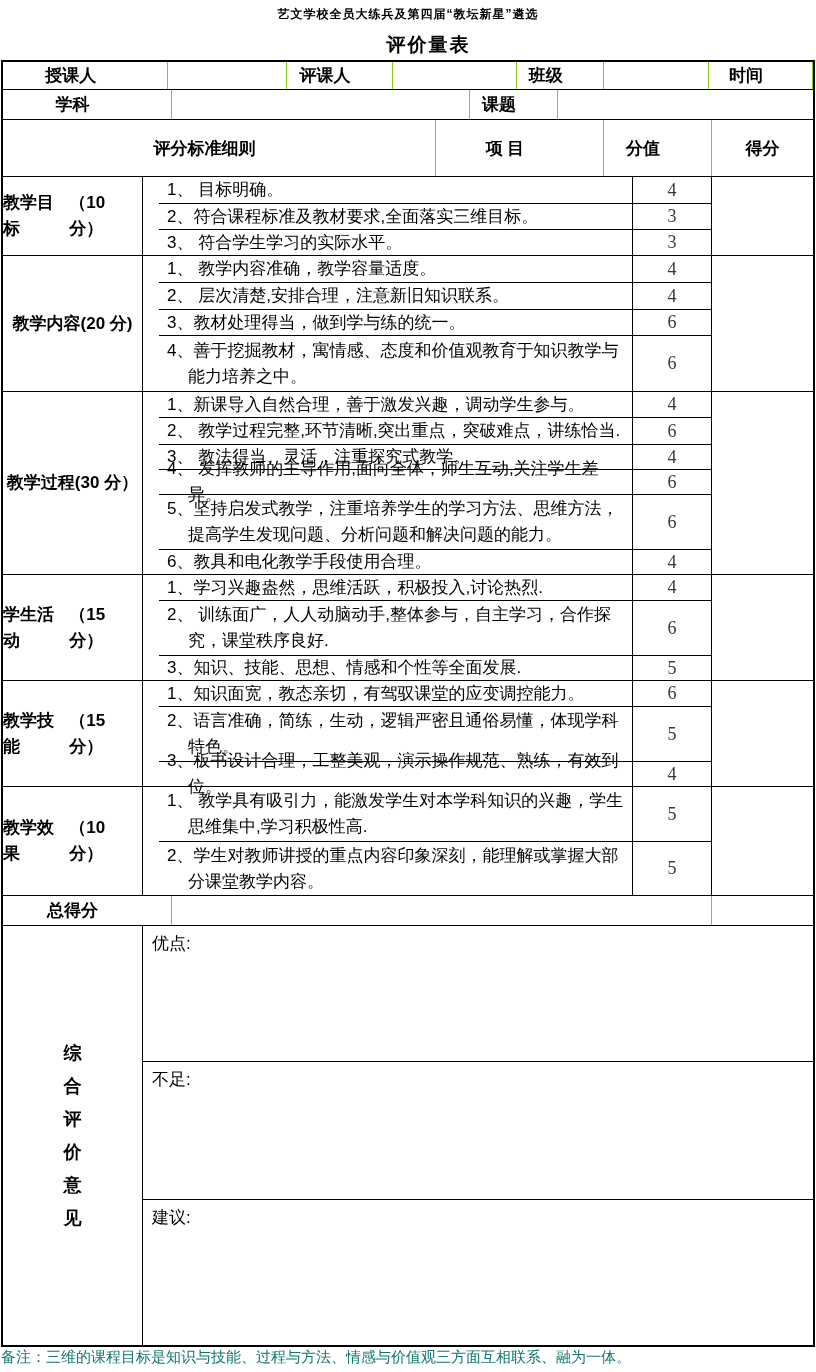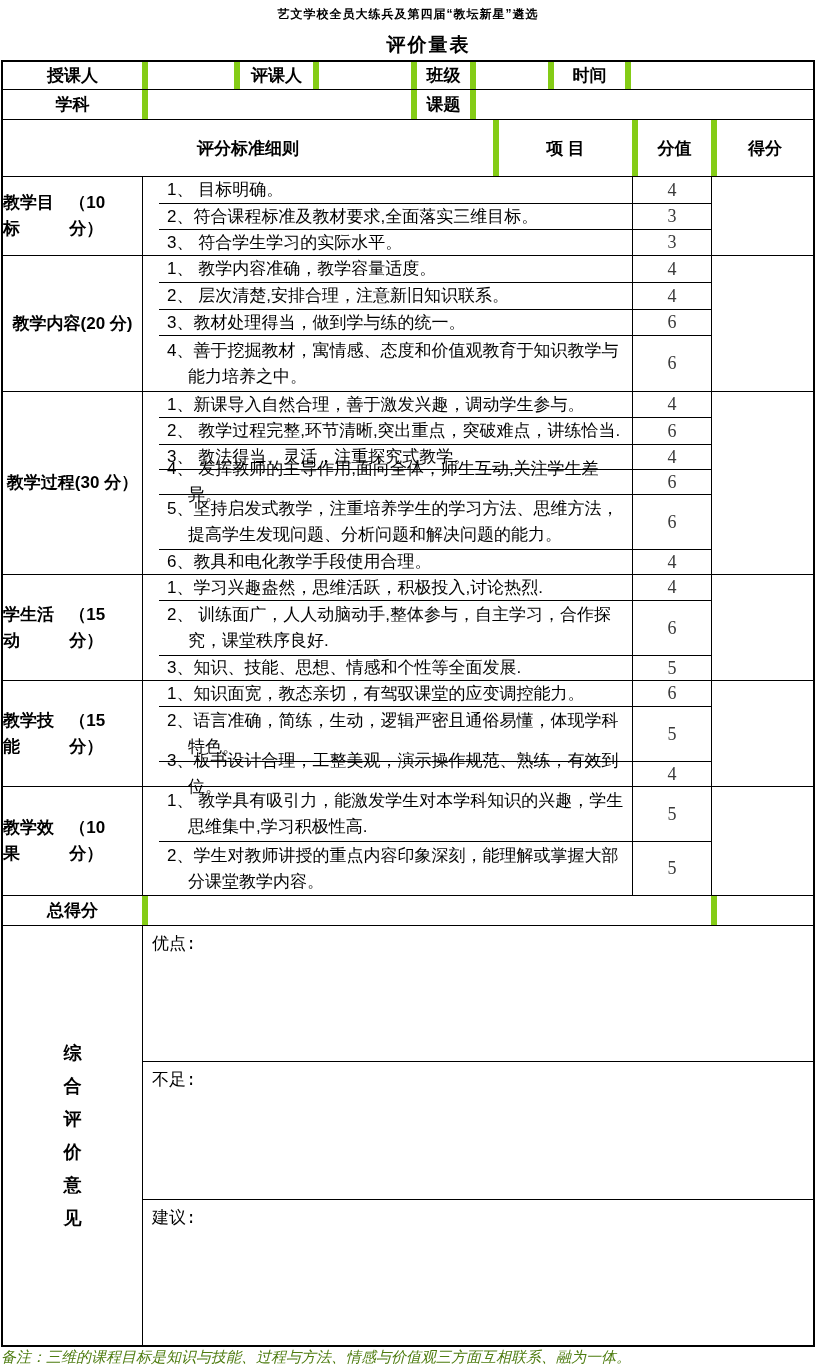--- a/index.html
+++ b/index.html
@@ -15,21 +15,21 @@
   .subtitle {
     text-align:center; font-weight:bold; font-size:19px; margin-top:9px;
     letter-spacing:2px;
     margin-left:41px;
   }
   .tbl {
     position:absolute; left:1px; right:1px; top:60px;
     border:2px solid #000;
   }
   .row { display:flex; border-bottom:1px solid #000; align-items:stretch; }
-  .row > .cell + .cell { border-left:6px solid #84cc16; }
+  .row > .cell + .cell { border-left:1px solid #84cc16;margin-left:29px; }
   .cell { display:flex; align-items:center; justify-content:center; }
   .lbl { font-weight:bold; font-size:17px; }
   .flex1 { flex:1; }
 
   .w139{width:139px}.w92{width:92px}.w79{width:79px}.w98{width:98px}
   .w59{width:59px}.w78{width:78px}.w77{width:77px}.w269{width:269px}
   .w102{width:102px}
 
   .hdr { height:57px; }
   .rowA { height:28px; } .rowB { height:30px; }
@@ -57,31 +57,30 @@
   .total-row .mid { flex:1; border-left:1px solid #000; }
   .total-row .right { width:102px; border-left:1px solid #000; }
 
   .comments { display:flex; align-items:stretch; height:419px; }
   .com-label {
     width:139px; display:flex; flex-direction:column; justify-content:center;
     align-items:center; font-weight:bold; font-size:18px;
   }
   .com-label > div { line-height:33px; }
   .com-body { flex:1; border-left:1px solid #000; display:flex; flex-direction:column; }
-  .com-row { position:relative;font-family:Liberation Mono, monospace; }
+  .com-row { position:relative; }
   .com-row + .com-row { border-top:1px solid #000; }
   .com-row .com-caption {
     position:absolute; left:9px; top:6px; font-size:17px;
   }
   .tbl > :last-child { border-bottom:none; }
 
   .footnote {
-    position:absolute; left:1px; top:1348px; font-size:15px; color:#4d7c0f;
+    position:absolute; left:1px; top:1348px; font-size:15px; color:#0f766e;
     white-space:nowrap;
-    font-style:italic;
   }
 </style>
 </head>
 <body>
 
 <div class="page">
 
   <div class="title">艺文学校全员大练兵及第四届“教坛新星”遴选</div>
   <div class="subtitle">评价量表</div>
 

